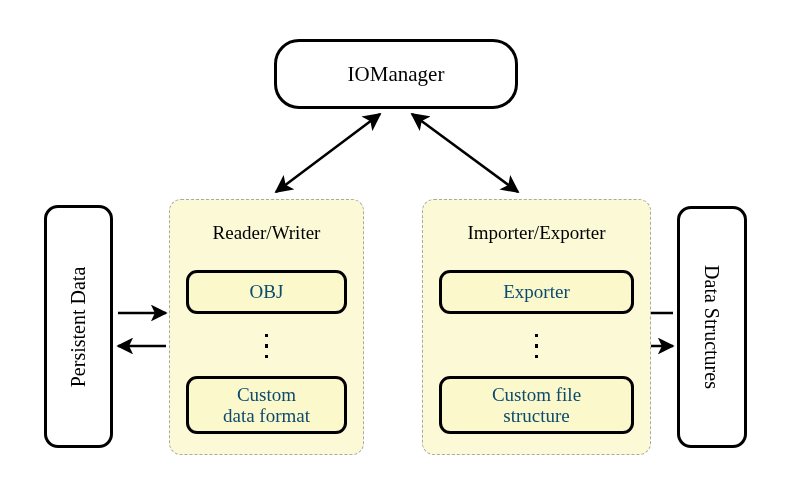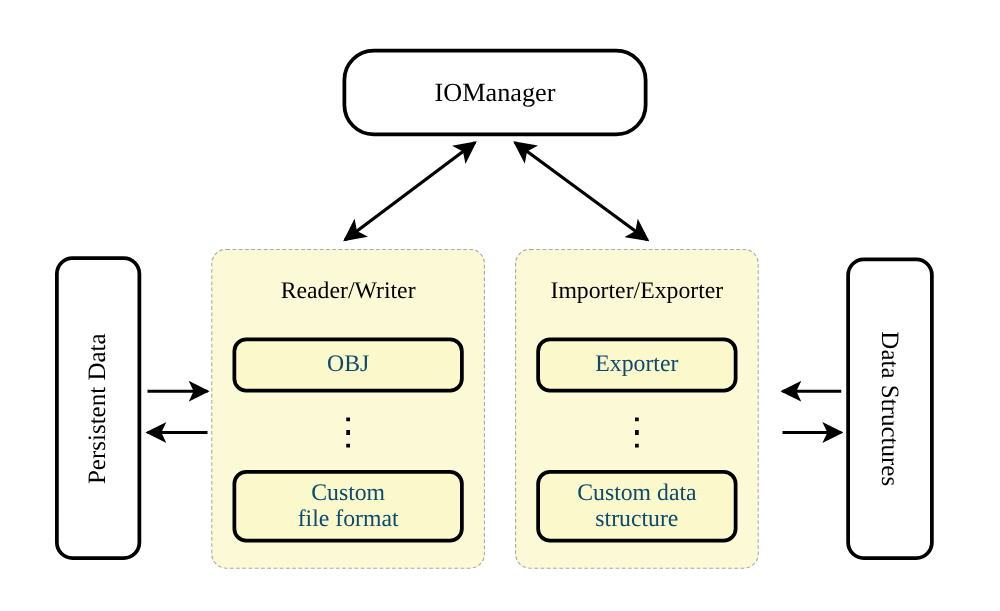--- a/index.html
+++ b/index.html
@@ -75,22 +75,22 @@
   
   .panel {
     position: absolute;
     box-sizing: border-box;
     background: #fcf9d7;
     border: 1.6px dashed #a9a9a9;
     border-radius: 12px;
     top: 199px;
     height: 256px;
   }
-  #panel-reader-writer   { left: 169px; width: 219px; }
-  #panel-importer-exporter { left: 412px; width: 195px; text-decoration: underline; }
+  #panel-reader-writer   { left: 169px; width: 195px; }
+  #panel-importer-exporter { left: 422px; width: 229px; text-decoration: underline; }
 
   .panel-title {
     position: absolute;
     left: 0;
     right: 0;
     top: 22px;
     text-align: center;
     font-size: 19px;
     color: #000000;
     white-space: nowrap;
@@ -192,40 +192,40 @@
 
     <div class="vdots">
       <i></i>
         <i></i>
         <i></i>
     </div>
 
     <div class="inner-box inner-bottom">
       <span>
         <span>Custom</span><br>
-        <span>file format</span>
+        <span>data format</span>
       </span>
     </div>
   </div>
 
   <div class="panel" id="panel-importer-exporter">
 
     <div class="panel-title">Importer/Exporter</div>
 
     <div class="inner-box inner-top">
       <span>Exporter</span>
     </div>
 
     <div class="vdots">
       <i></i>
         <i></i>
         <i></i>
     </div>
 
     <div class="inner-box inner-bottom">
       <span>
-        <span>Custom data</span><br>
+        <span>Custom file</span><br>
         <span>structure</span>
       </span>
     </div>
   </div>
 
 </div>
 
 </body></html>

